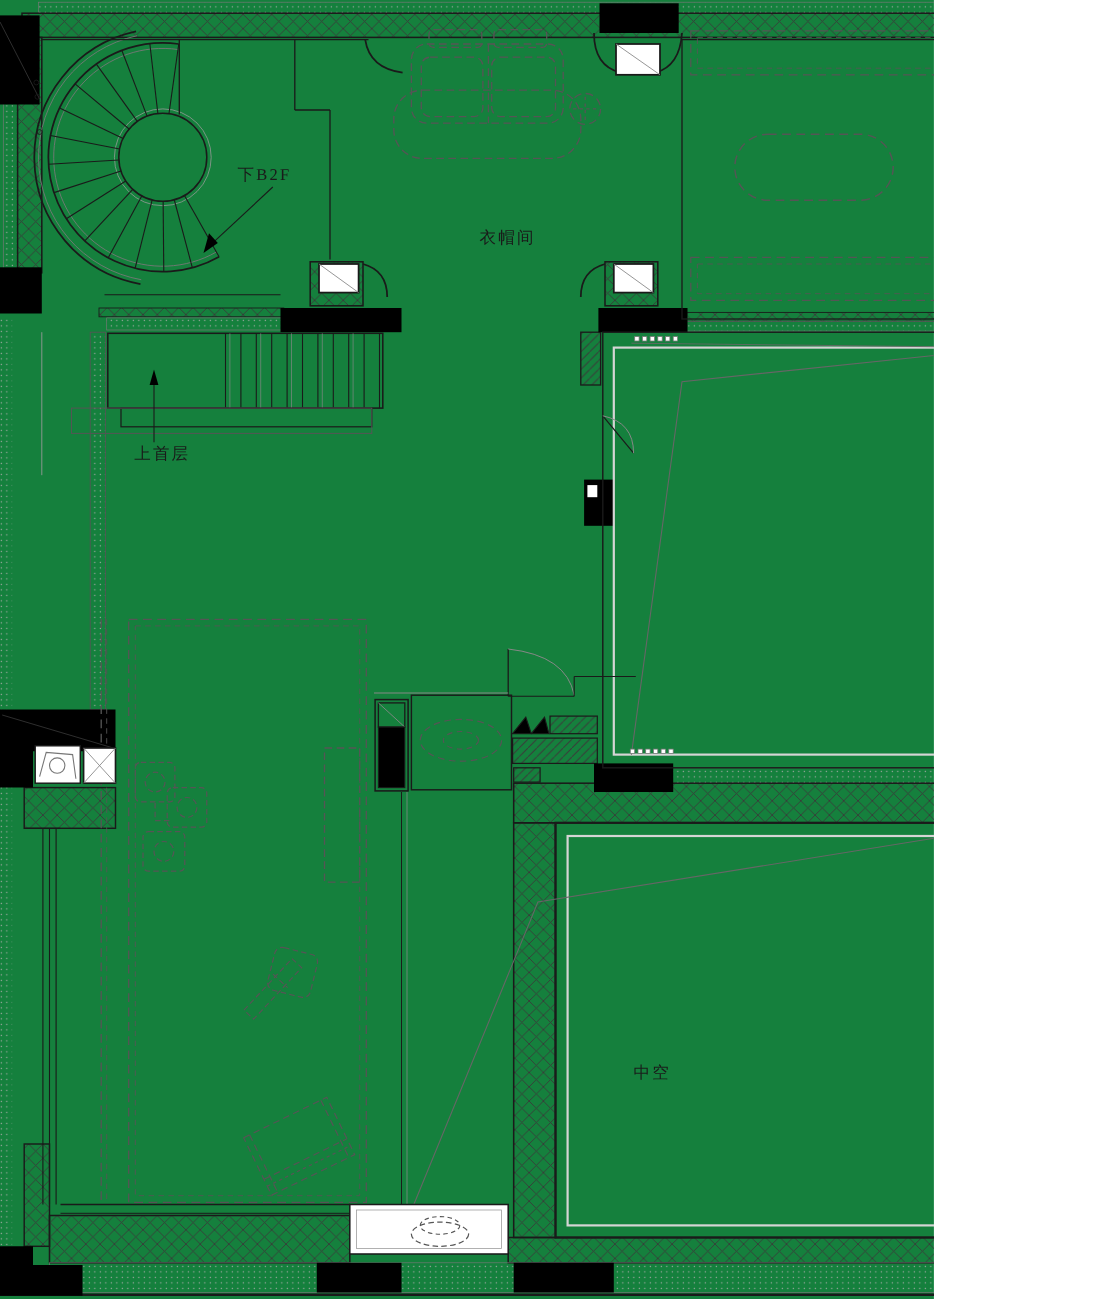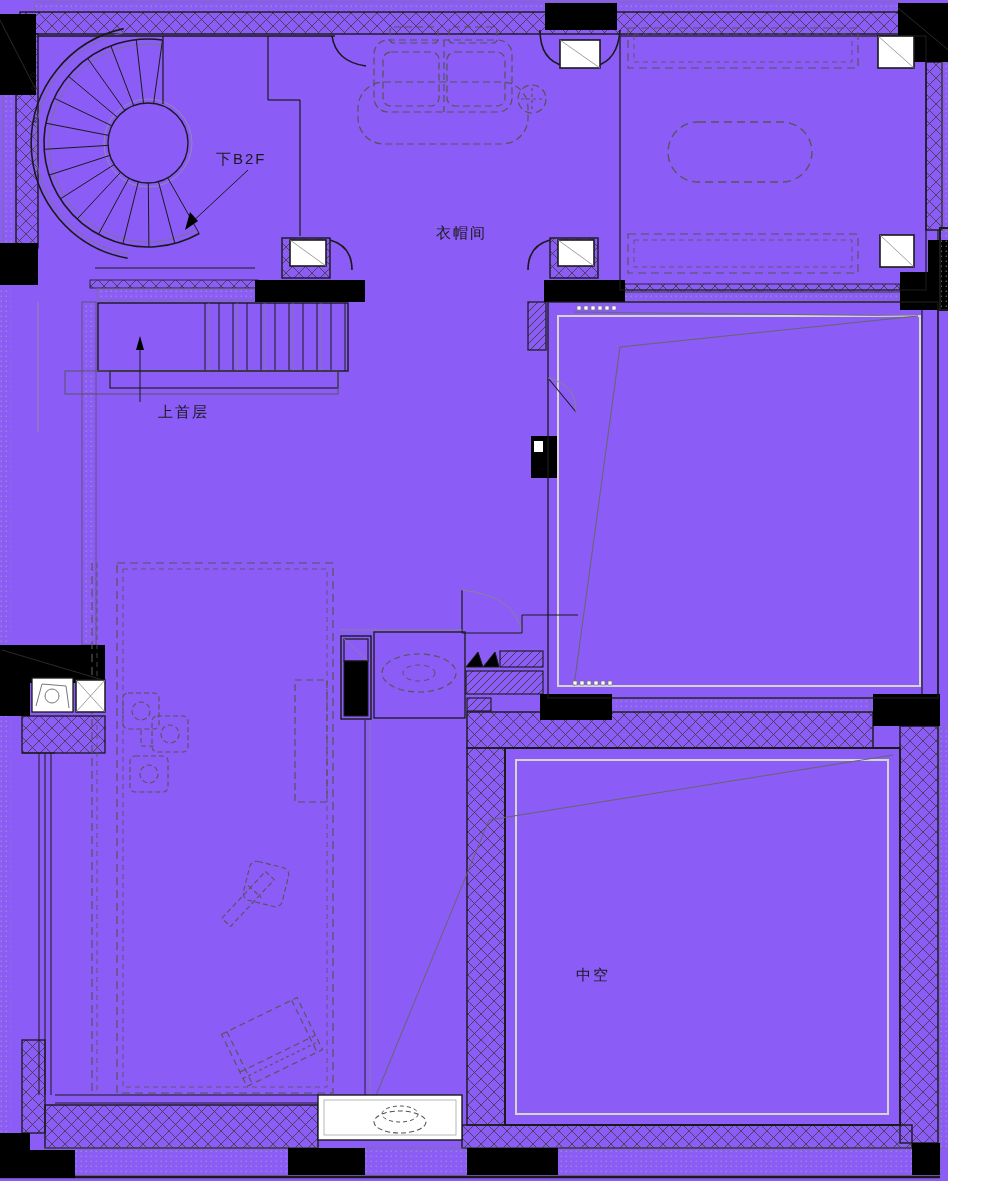--- a/index.html
+++ b/index.html
@@ -1,17 +1,17 @@
 <!DOCTYPE html>
 <html><head>
 <meta charset="utf-8">
 <style>
   html,body{margin:0;padding:0;background:#fff;}
-  #plan{position:relative;width:948px;height:1181px;background:#8b5cf6;overflow:hidden;
-        font-family:Liberation Sans, sans-serif;}
+  #plan{position:relative;width:849px;height:1181px;background:#15803d;overflow:hidden;
+        font-family:Liberation Serif, serif;}
   #plan svg{position:absolute;left:0;top:0;}
   .plan-label{position:absolute;color:#1a1a1a;font-size:15px;letter-spacing:2px;white-space:nowrap;}
 </style>
 </head>
 <body>
 
 <div id="plan">
 
 <svg width="1000" height="1181" viewBox="0 0 1000 1181">
   <defs>
@@ -330,16 +330,16 @@
 
   <g stroke="#1a1a1a" fill="none">
     <rect x="318" y="1095" width="144" height="45" fill="#fff" stroke-width="1.4"></rect>
     <rect x="324" y="1100" width="132" height="35" stroke="#999" stroke-width="0.7"></rect>
     <ellipse cx="400" cy="1122" rx="26" ry="11" stroke="#555" stroke-width="1.1" stroke-dasharray="5 3"></ellipse>
     <ellipse cx="400" cy="1114" rx="18" ry="8" stroke="#555" stroke-width="1" stroke-dasharray="4 3"></ellipse>
   </g>
 </svg>
 
   <div class="plan-label" style="left:216px;top:150px;">下B2F</div>
-  <div class="plan-label" style="left:436px;top:224px;">衣帽间</div>
-  <div class="plan-label" style="left:122px;top:403px;margin-left:36px;">上首层</div>
+  <div class="plan-label" style="left:436px;top:207px;">衣帽间</div>
+  <div class="plan-label" style="left:122px;top:403px;">上首层</div>
   <div class="plan-label" style="left:576px;top:966px;">中空</div>
 </div>
 
 </body></html>

